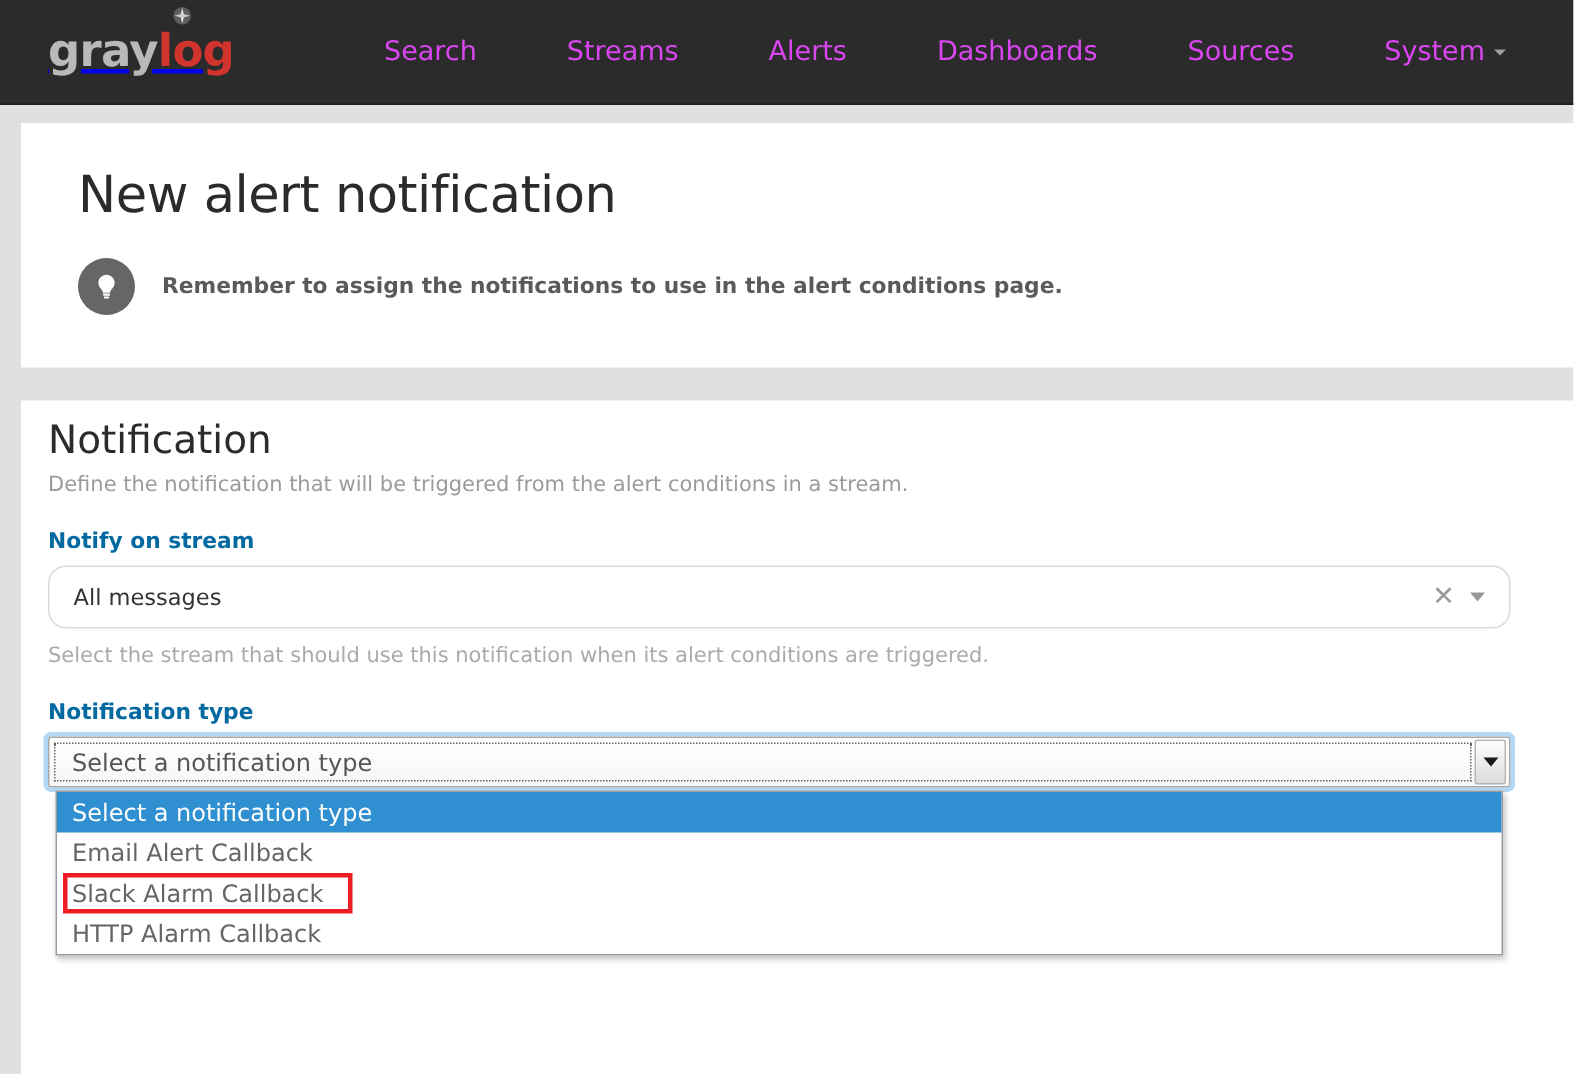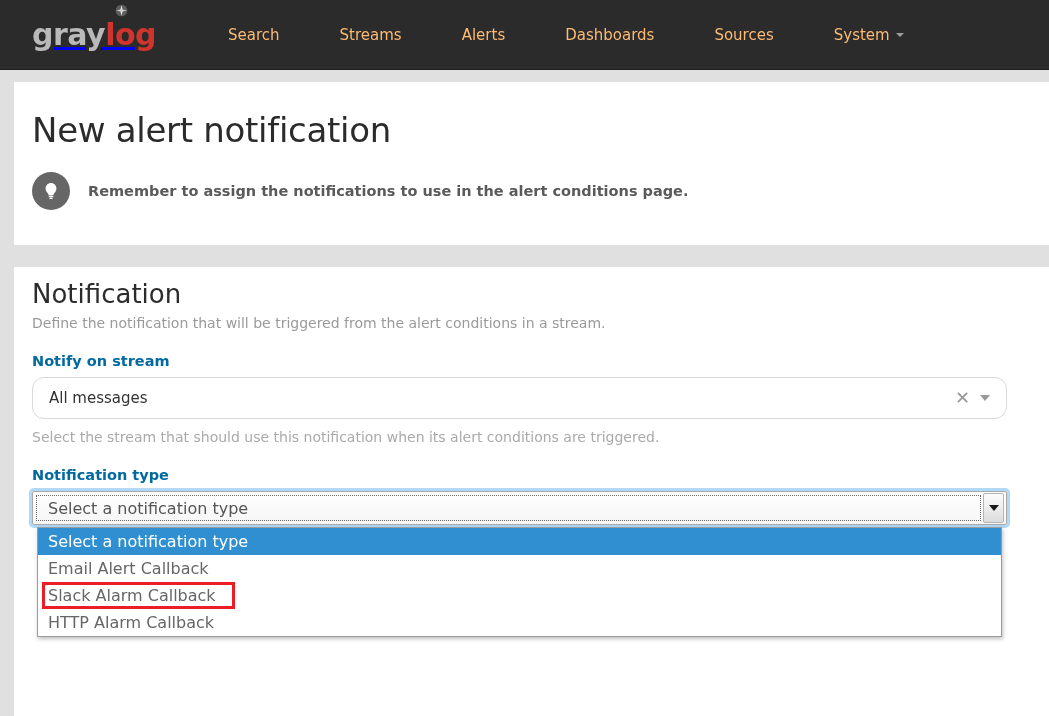--- a/index.html
+++ b/index.html
@@ -10,52 +10,52 @@
     font-family: "DejaVu Sans", "Liberation Sans", sans-serif;
     overflow: hidden;
   }
   .page { position: relative; width: 1049px; height: 716px; background: #e0e0e0; }
 
   
   .navbar {
     position: absolute; top: 0; left: 0; width: 1049px; height: 70px;
     background: #2b2b2b;
     border-bottom: 1px solid #1d1d1d;
-    display: flex; align-items: center;
+    display: flex; align-items: center; gap: 28px;
   }
   .brand {
     margin-left: 32px;
     font-size: 30px; font-weight: bold; letter-spacing: -0.5px;
     line-height: 1; user-select: none;
     display: flex; align-items: baseline;
   }
   .brand .gray { color: #b9b9b9; }
   .brand .log  { color: #d0342c; position: relative; }
   .brand .logo-dot {
     position: absolute; left: 10px; top: -16px;
     width: 13px; height: 13px;
   }
   .nav-links { display: flex; align-items: center; margin-left: 62px; }
   .nav-link {
-    color: #fdba74; font-size: 15px; text-decoration: none;
+    color: #d946ef; font-size: 18px; text-decoration: none;
     padding: 8px 10px; margin-right: 40px; white-space: nowrap;
   }
   .nav-link:last-child { margin-right: 0; }
   .nav-link .caret {
     display: inline-block; margin-left: 6px;
     border-left: 4px solid transparent; border-right: 4px solid transparent;
     border-top: 4px solid #9d9d9d; vertical-align: middle;
   }
 
   
   .panel {
     position: absolute; left: 14px; right: 0;
     background: #ffffff;
   }
-  #panel-header { top: 82px; height: 163px; }
+  #panel-header { top: 82px; height: 163px; padding-left: 20px; }
   #panel-body   { top: 267px; height: 449px; }
 
   .page-title {
     margin: 0; padding: 28px 0 0 18px;
     font-size: 34px; font-weight: normal; color: #2b2b2b;
     letter-spacing: -0.3px;
   }
   .page-subtitle {
     margin: 6px 0 0 18px;
     font-size: 14px; color: #9a9a9a;

